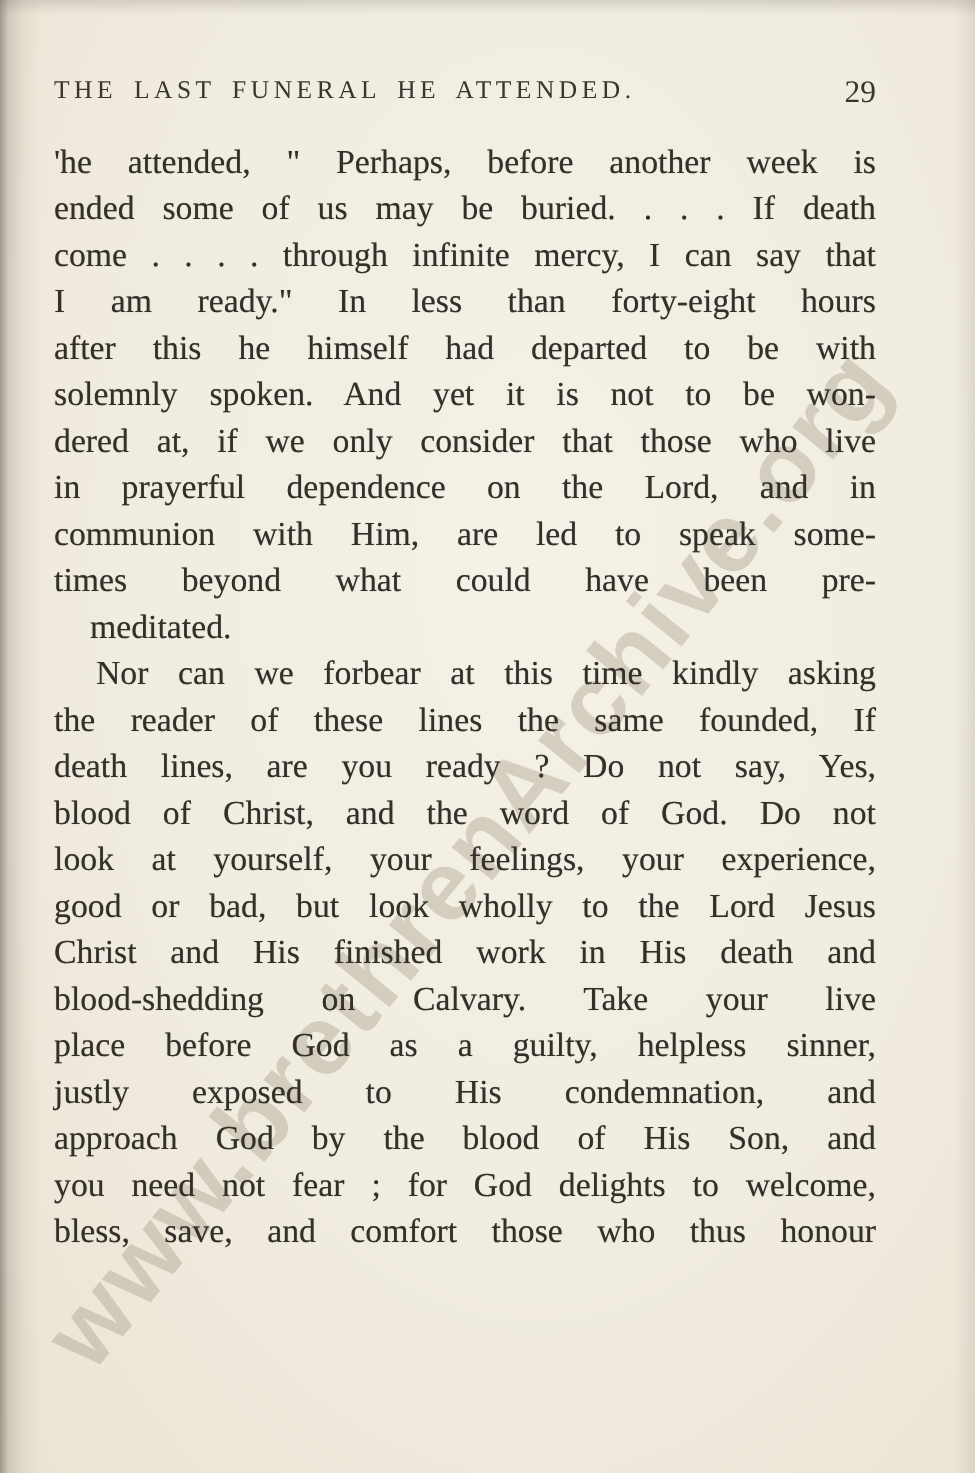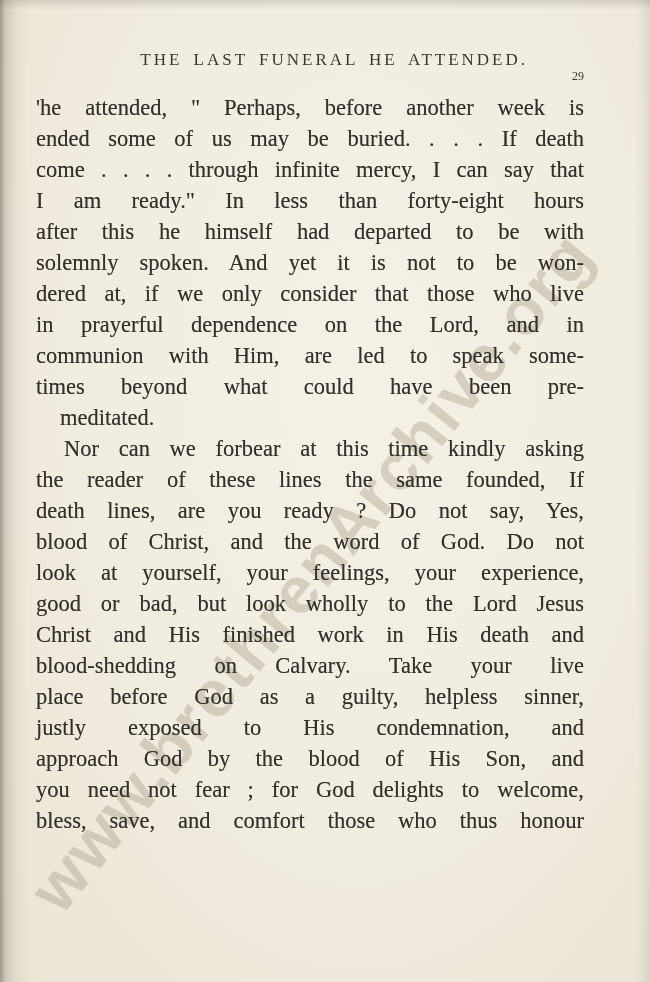--- a/index.html
+++ b/index.html
@@ -61,34 +61,33 @@
     position: absolute;
     top: 50px;
     left: 36px;
     right: 62px;
     height: 24px;
   }
   .running-title {
     position: absolute;
     left: 0;
     right: 60px;
-    text-align: right;
+    text-align: left;
     font-size: 17px;
     letter-spacing: 3px;
     word-spacing: 4px;
     color: #3a362f;
     white-space: nowrap;
   }
   .page-number {
     position: absolute;
     right: 4px;
     top: -1px;
-    font-size: 12px;
+    font-size: 21px;
     color: #3a362f;
-    margin-top: 20px;
   }
   .body-text {
     position: absolute;
     top: 92px;
     left: 36px;
     right: 66px;
     font-size: 22.5px;
     line-height: 31px;
     text-shadow: 0 0 0.5px rgba(30,26,20,0.45);
   }

